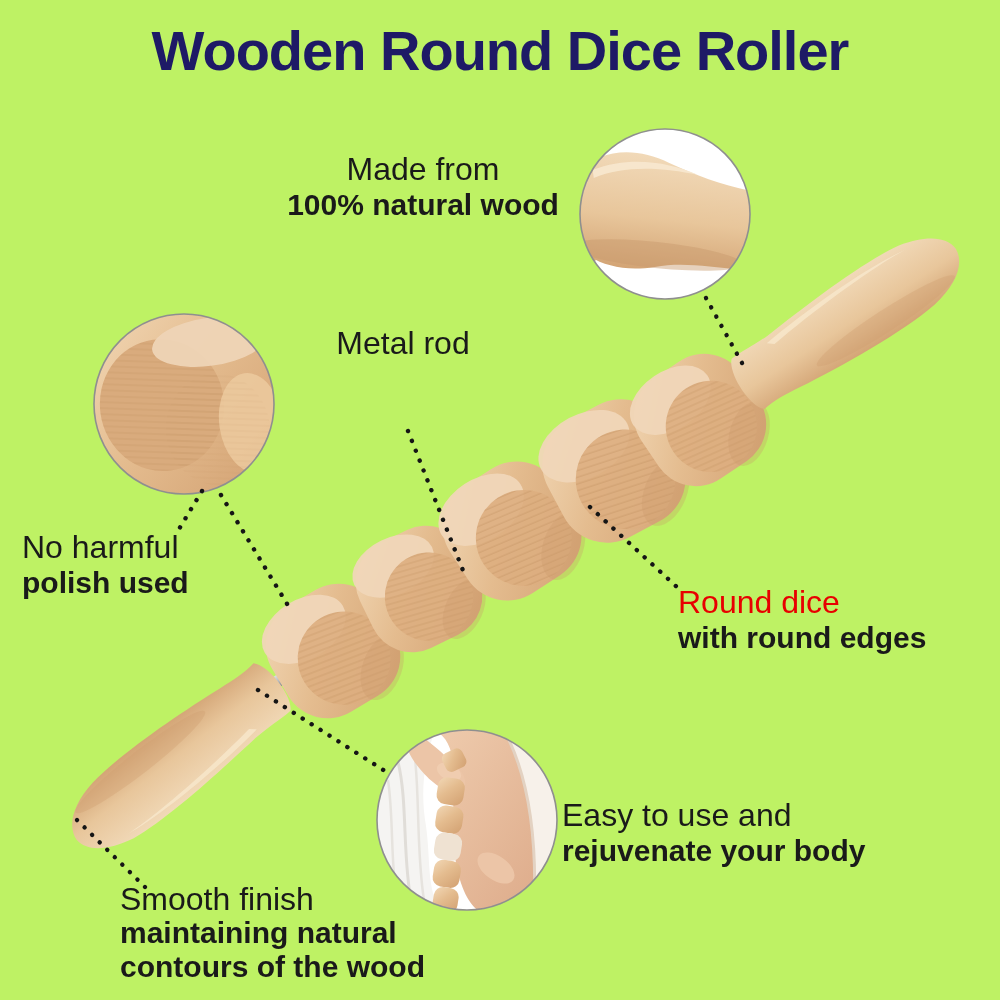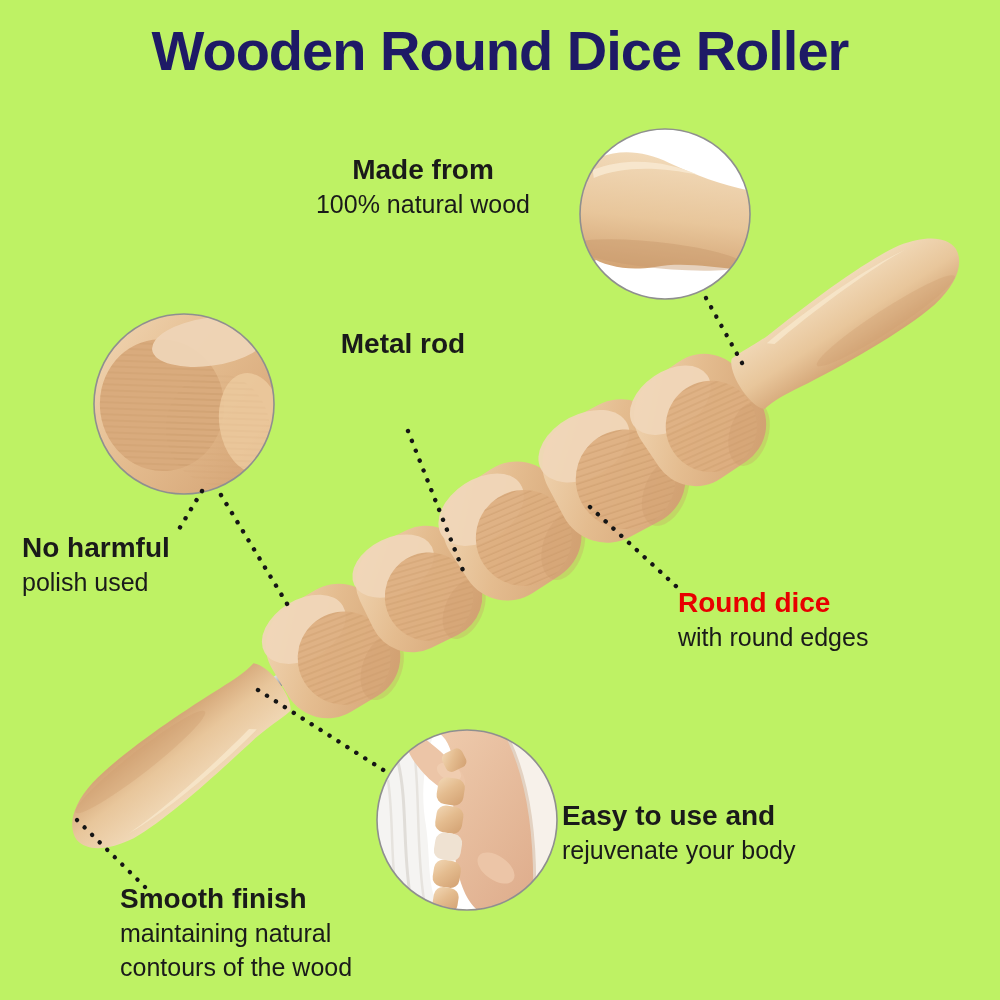--- a/index.html
+++ b/index.html
@@ -6,22 +6,22 @@
   .stage{
     position:relative;width:1000px;height:1000px;background:#bef264;overflow:hidden;
     font-family:"Liberation Sans", sans-serif;color:#1a1a1a;
   }
   .stage svg{position:absolute;left:0;top:0;}
   .title{
     position:absolute;left:0;top:18px;width:1000px;margin:0;text-align:center;
     font-size:56px;font-weight:700;letter-spacing:-1px;color:#1e1a66;
   }
   .callout{position:absolute;line-height:35px;}
-  .callout .h{font-size:28px;font-weight:700;color:#1a1a1a;}
-  .callout .b{font-size:25px;font-weight:400;color:#1a1a1a;}
+  .callout .h{font-size:32px;font-weight:400;color:#1a1a1a;}
+  .callout .b{font-size:30px;font-weight:700;color:#1a1a1a;}
   .callout.center{text-align:center;}
   #co-made-from {left:258px;top:152px;width:330px;}
   #co-metal-rod {left:248px;top:326px;width:310px;}
   #co-no-harmful{left:22px; top:530px;}
   #co-round-dice{left:678px;top:585px;}
   #co-round-dice .h{color:#e80000;}
   #co-easy      {left:562px;top:798px;}
   #co-smooth    {left:120px;top:882px;line-height:34px;}
 </style>
 </head>

